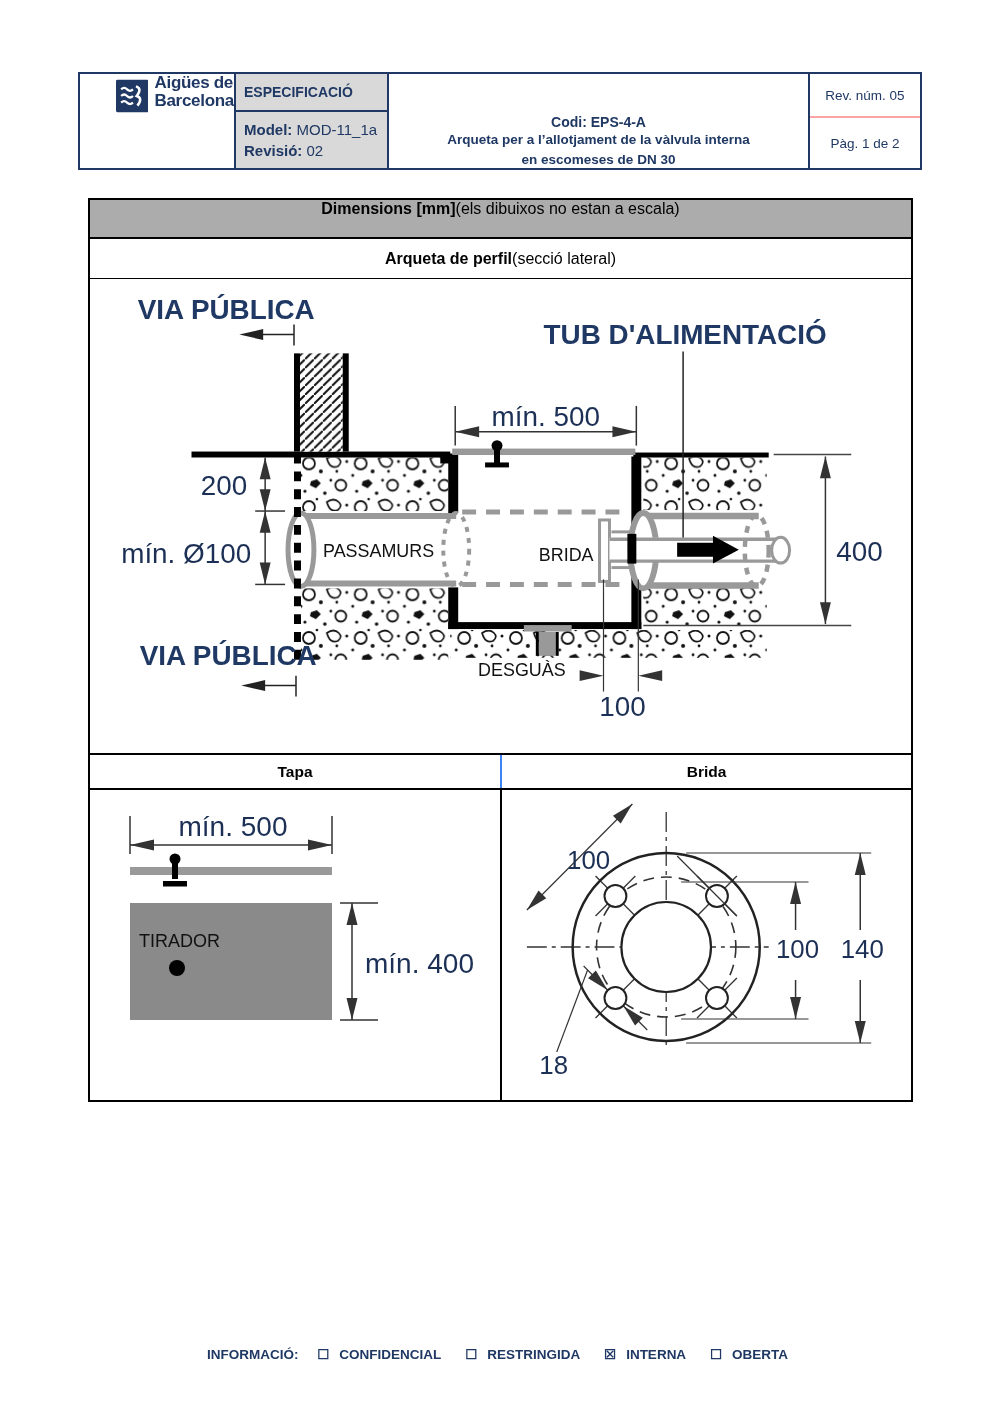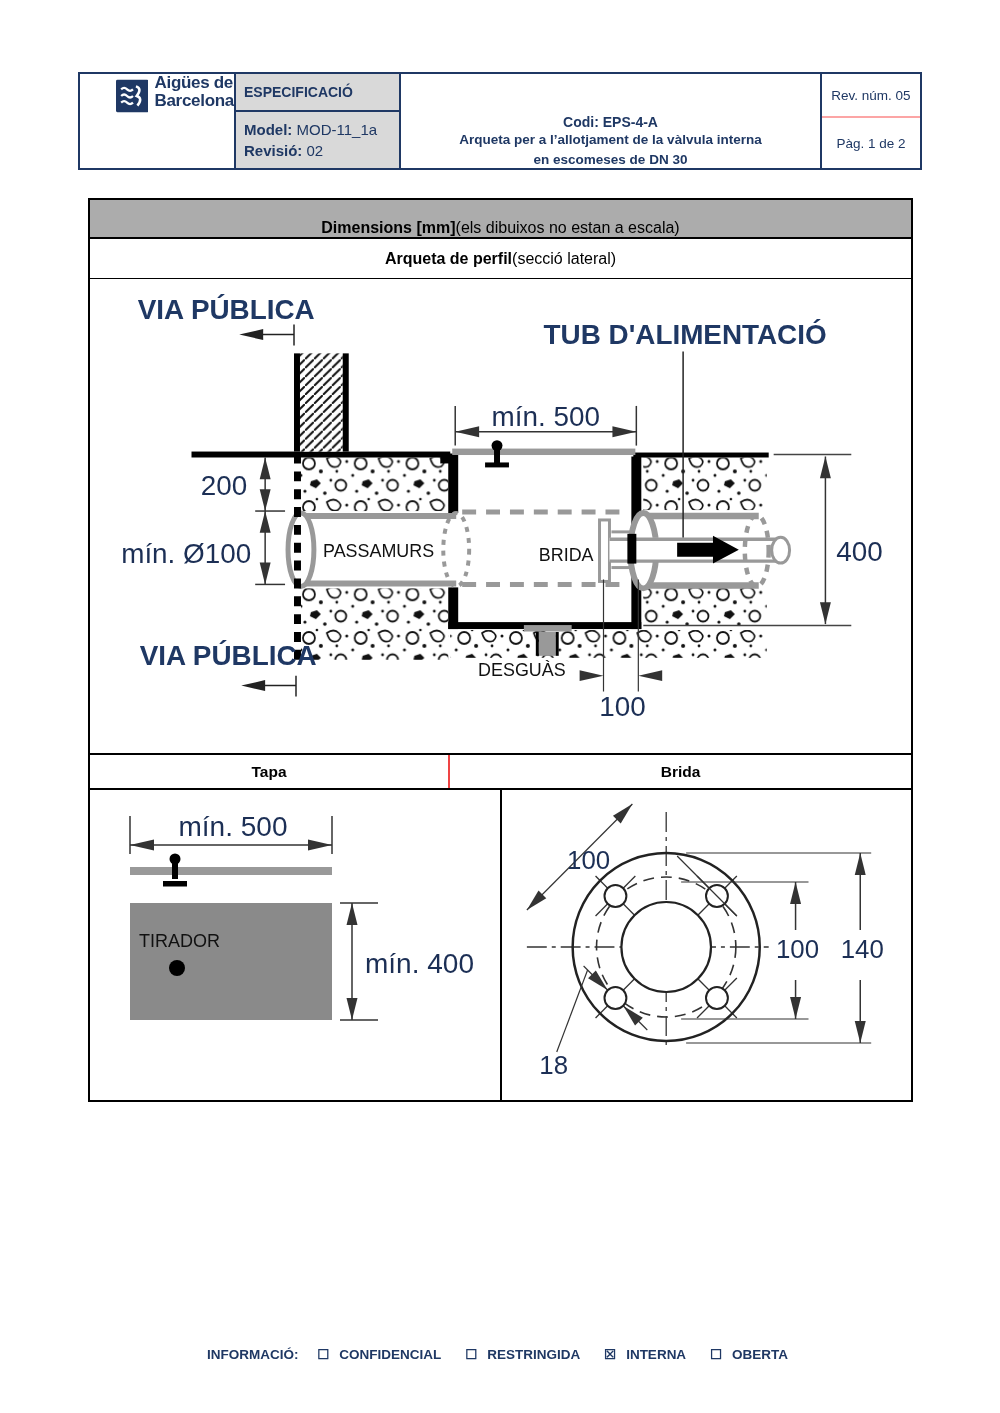--- a/index.html
+++ b/index.html
@@ -5,42 +5,42 @@
   html,body{margin:0;padding:0;background:#fff;}
   .page{position:relative;width:1000px;height:1413px;background:#fff;
         font-family:"Liberation Sans",sans-serif;color:#1F3864;overflow:hidden;}
 
   
   .htable{position:absolute;left:78px;top:72px;width:844px;height:98px;
           border:2.5px solid #1F3864;display:flex;box-sizing:border-box;background:#fff;}
   .hcell{box-sizing:border-box;height:100%;}
   .hlogo{width:156px;border-right:2px solid #1F3864;display:flex;align-items:flex-start;justify-content:center;gap:6px;padding-left:36px;}
   .hlogo .brand{font-weight:bold;font-size:17px;line-height:1.05;color:#1F3864;letter-spacing:-0.3px;}
-  .hspec{width:165px;border-right:2px solid #1F3864;background:#D9D9D9;display:flex;flex-direction:column;}
+  .hspec{width:153px;border-right:2px solid #1F3864;background:#D9D9D9;display:flex;flex-direction:column;}
   .hspec .r1{height:38px;border-bottom:2px solid #1F3864;display:flex;align-items:center;padding-left:8px;
              font-weight:bold;font-size:14px;box-sizing:border-box;}
   .hspec .r2{flex:1;padding:5px 8px;font-size:15px;display:flex;flex-direction:column;justify-content:space-evenly;}
   .htitle{width:421px;border-right:2px solid #1F3864;display:flex;flex-direction:column;
           align-items:center;justify-content:space-evenly;padding:6px 10px;box-sizing:border-box;text-align:center;}
   .htitle .code{font-weight:bold;font-size:14px;margin-top:34px;}
   .htitle .t{font-weight:bold;font-size:13.5px;line-height:1.5;}
   .hrev{flex:1;display:flex;flex-direction:column;}
   .hrev .r1{height:44px;border-bottom:2px solid #fca5a5;display:flex;align-items:center;justify-content:center;font-size:13.5px;box-sizing:border-box;}
   .hrev .r2{flex:1;display:flex;align-items:center;justify-content:center;font-size:13.5px;}
 
   
   .mtable{position:absolute;left:88px;top:198px;width:825px;border:2px solid #000;box-sizing:border-box;background:#fff;color:#000;}
   .row{box-sizing:border-box;}
-  .bar-dims{height:39px;background:#ACACAC;border-bottom:2px solid #000;display:flex;align-items:flex-end;justify-content:center;font-size:16px;}
+  .bar-dims{height:39px;background:#ACACAC;border-bottom:2px solid #000;display:flex;align-items:flex-start;justify-content:center;font-size:16px;}
   .bar-sub{height:40px;border-bottom:1.5px solid #000;display:flex;align-items:center;justify-content:center;font-size:16px;background:#fff;}
   .bold{font-weight:bold;}
   .profile-cell{height:476px;border-bottom:2px solid #000;}
   .tb-head{height:35px;border-bottom:2px solid #000;display:flex;}
   .tb-head .c{box-sizing:border-box;display:flex;align-items:center;justify-content:center;font-weight:bold;font-size:15.5px;}
-  .tb-head .c1{width:360px;border-right:2px solid #ef4444;}
+  .tb-head .c1{width:412px;border-right:2px solid #3b82f6;}
   .tb-head .c2{flex:1;}
   .tb-body{height:310px;display:flex;}
   .tb-body .c{box-sizing:border-box;height:100%;}
   .tb-body .c1{width:412px;border-right:2px solid #000;}
   .tb-body .c2{flex:1;}
   svg{display:block;}
   svg text{font-family:"Liberation Sans",sans-serif;}
   .dimtxt{fill:#1c2f55;font-size:28px;}
   .dimtxt2{fill:#1c2f55;font-size:26px;}
   .lbl{fill:#111;font-size:18px;}

